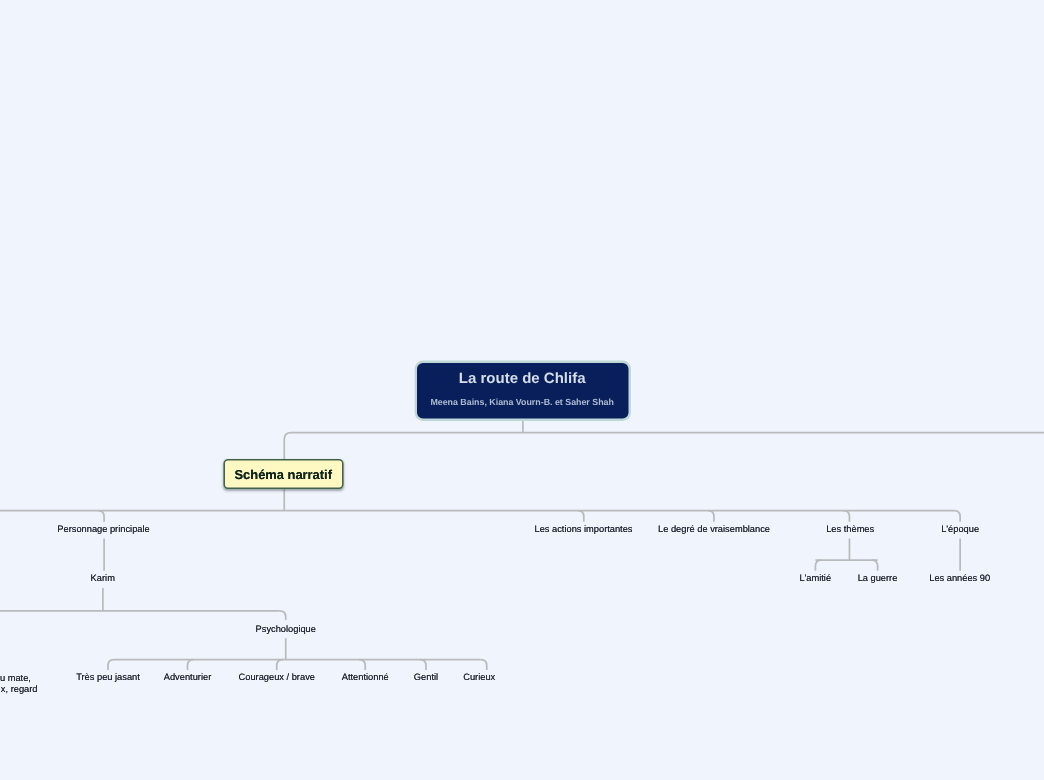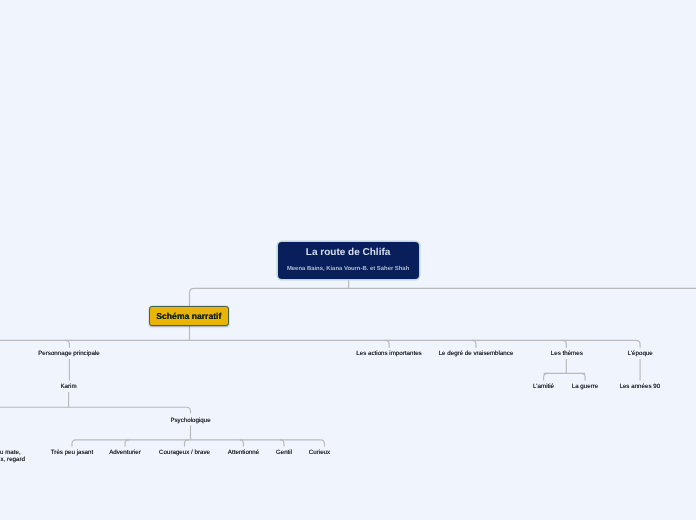--- a/index.html
+++ b/index.html
@@ -16,21 +16,21 @@
             background:#081f5c;border-radius:4px;
             box-shadow:0 0 0 1.6px #bed8d8;}
   .root-title{position:absolute;left:50%;top:5px;transform:translateX(-50%);
               color:#d4dde8;font-weight:bold;font-size:10px;white-space:nowrap;line-height:12px;}
   .root-sub{position:absolute;left:50%;top:23.3px;transform:translateX(-50%);
             color:#aebbd0;font-weight:bold;font-size:5.9px;white-space:nowrap;line-height:7px;}
   .node-clip{position:absolute;left:0;top:0;width:696px;height:520px;}
   .clip-line{position:absolute;white-space:nowrap;font-size:6.2px;color:#23262e;
              text-shadow:0 0 0.35px rgba(35,38,46,0.85);line-height:7px;}
   .green-box{position:absolute;left:148.7px;top:305.6px;width:80.3px;height:20.8px;
-             background:#eab308;border:1.25px solid #42634a;box-sizing:border-box;
+             background:#fef9c3;border:1.25px solid #42634a;box-sizing:border-box;
              border-radius:3px;display:flex;align-items:center;justify-content:center;
              color:#10241a;font-weight:bold;font-size:8.6px;white-space:nowrap;
              box-shadow:0 0.7px 1.6px rgba(60,70,80,0.45);
              text-shadow:0 0 0.3px rgba(16,36,26,0.9);}
 </style>
 </head>
 <body>
 
 <div id="canvas">
 

